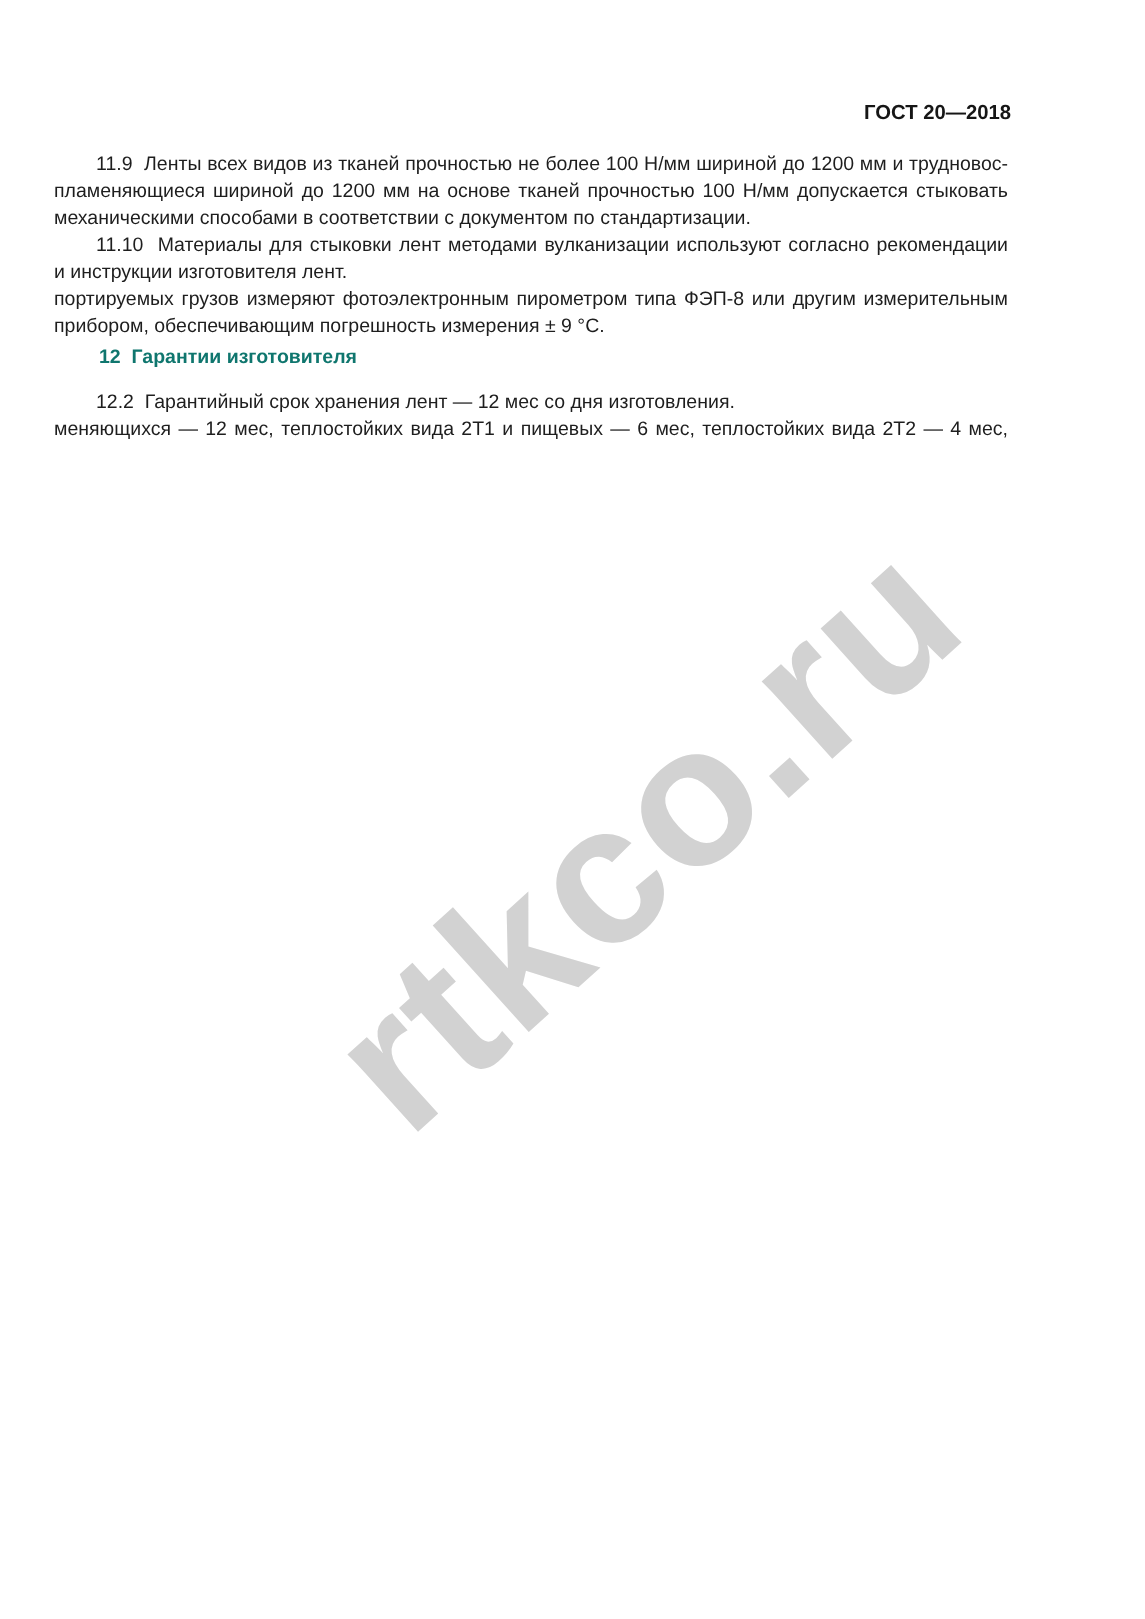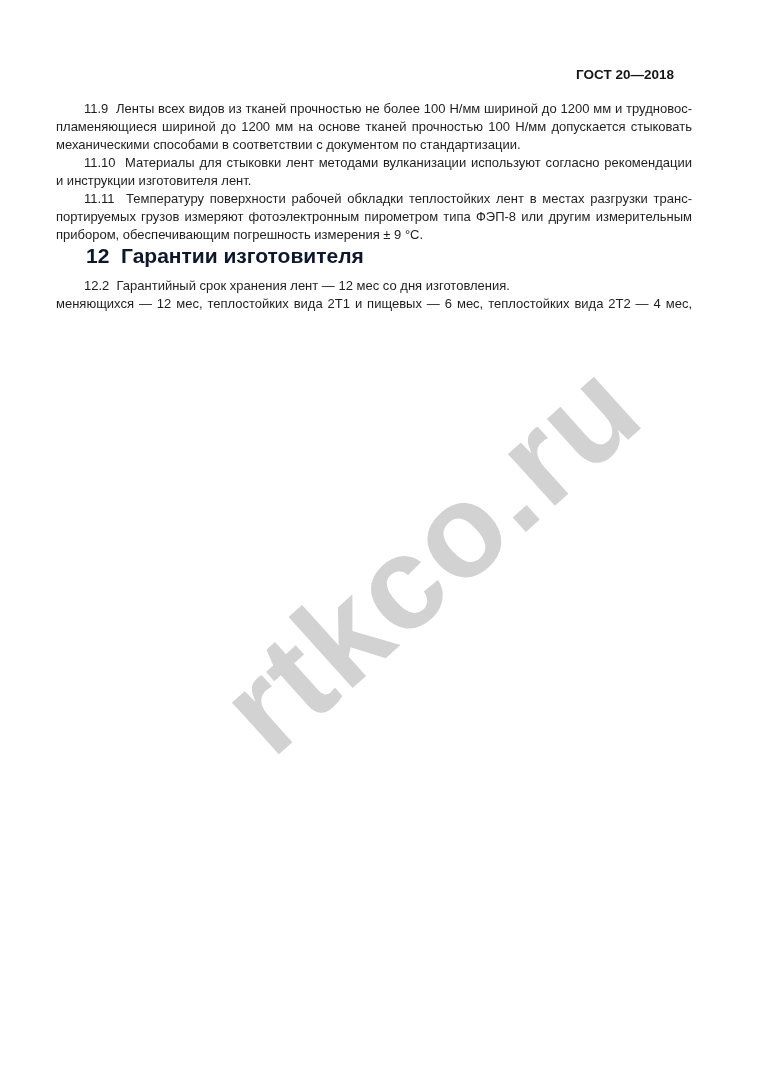--- a/index.html
+++ b/index.html
@@ -33,42 +33,42 @@
     font-size: 132px;
     font-weight: bold;
     letter-spacing: 2px;
     color: #d2d2d2;
     white-space: nowrap;
     z-index: 0;
     user-select: none;
   }
   .content {
     position: absolute;
-    left: 56px;
+    left: 36px;
     top: 100px;
     width: 636px;
     font-size: 13px;
     line-height: 18px;
     z-index: 1;
   }
   .para { margin: 0; }
   .line {
     height: 18px;
     overflow: hidden;
     text-align: justify;
   }
   .jl { text-align-last: justify; }
   .ind { text-indent: 28px; }
   .section-heading {
     margin: 2px 0 11px 0;
     padding-left: 30px;
-    font-size: 21px;
+    font-size: 13px;
     line-height: 20px;
     font-weight: bold;
-    color: #0f172a;
+    color: #0f766e;
   }
   .page-number {
     position: absolute;
     top: 971px;
     right: 90px;
     font-size: 13px;
     color: #2a2a2a;
     z-index: 1;
   }
 </style>
@@ -88,21 +88,20 @@
       <div class="line jl">пламеняющиеся шириной до 1200 мм на основе тканей прочностью 100 Н/мм допускается стыковать</div>
       <div class="line">механическими способами в соответствии с документом по стандартизации.</div>
     </div>
 
     <div class="para">
       <div class="line jl ind">11.10&nbsp; Материалы для стыковки лент методами вулканизации используют согласно рекомендации</div>
       <div class="line">и инструкции изготовителя лент.</div>
     </div>
 
     <div class="para">
-      <div class="line jl ind">11.11&nbsp; Температуру поверхности рабочей обкладки теплостойких лент в местах разгрузки транс-</div>
       <div class="line jl">портируемых грузов измеряют фотоэлектронным пирометром типа ФЭП-8 или другим измерительным</div>
       <div class="line">прибором, обеспечивающим погрешность измерения ± 9 °С.</div>
     </div>
 
     <div class="section-heading">12&nbsp; Гарантии изготовителя</div>
 
 
     <div class="para">
       <div class="line ind">12.2&nbsp; Гарантийный срок хранения лент — 12 мес со дня изготовления.</div>
     </div>

